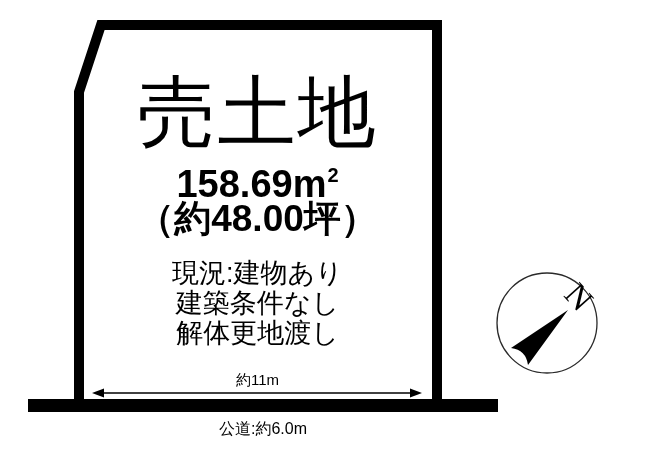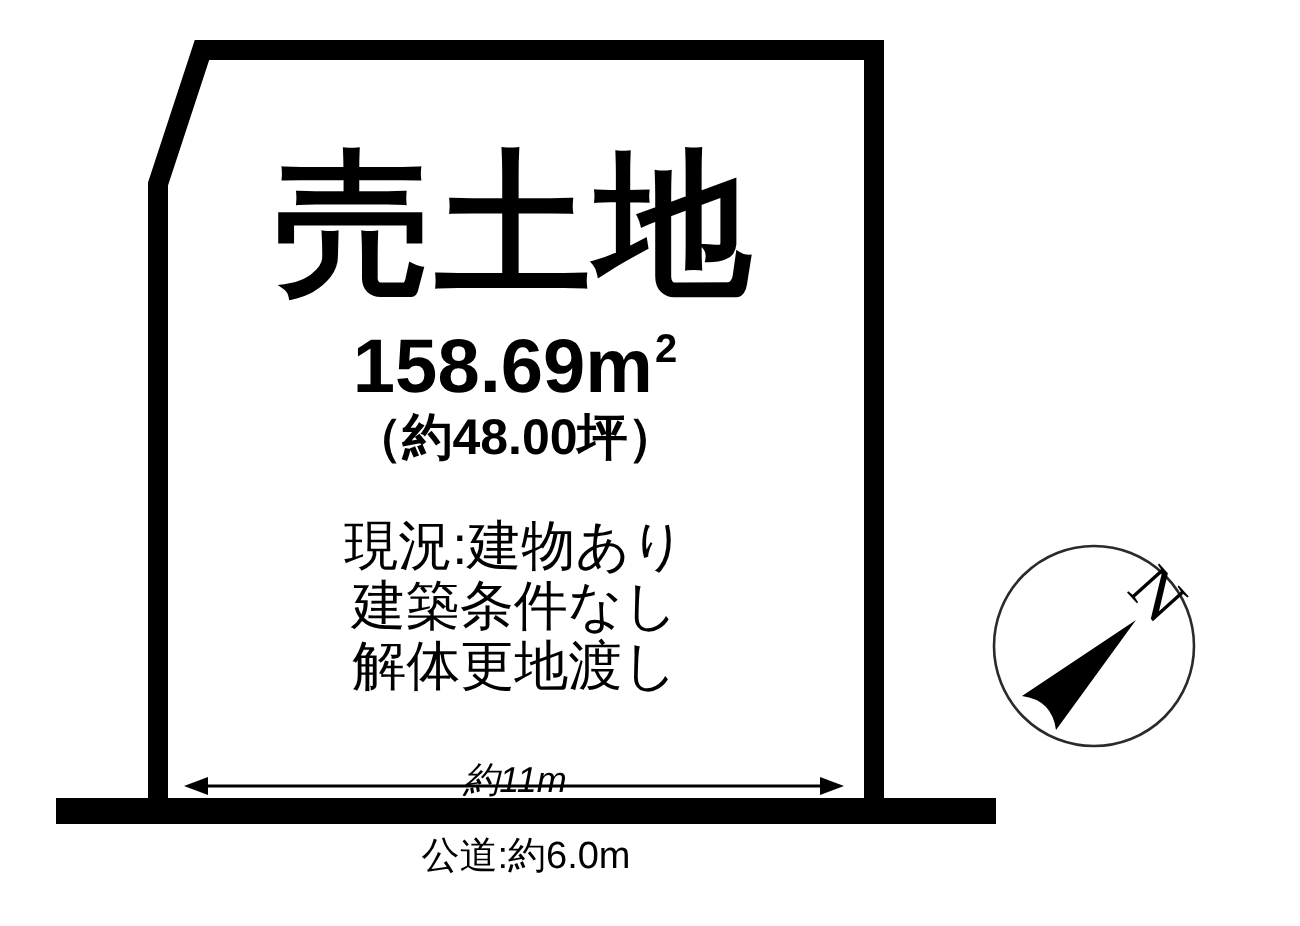--- a/index.html
+++ b/index.html
@@ -10,47 +10,47 @@
     background: #ffffff;
     overflow: hidden;
     font-family: "Liberation Sans", sans-serif;
     color: #000000;
   }
   .layer-svg { position: absolute; left: 0; top: 0; }
   .txt { position: absolute; text-align: center; white-space: nowrap; }
 
   .heading {
     left: 85px; top: 70px; width: 345px;
-    font-size: 78px; font-weight: bold;
+    font-size: 78px; font-weight: normal;
     line-height: 84px; letter-spacing: 2px;
   }
   .area {
     left: 85px; top: 153px; width: 345px;
     font-size: 38px; font-weight: 600; line-height: 44px;
   }
   .area sup {
     font-size: 20px; font-weight: 600;
     vertical-align: 15px; margin-left: 1px;
   }
   .tsubo {
     left: 85px; top: 197px; width: 345px;
-    font-size: 25px; font-weight: 600; line-height: 44px;
+    font-size: 37px; font-weight: 600; line-height: 44px;
   }
   .notes {
     left: 85px; top: 258px; width: 345px;
     font-size: 27px; font-weight: 500; line-height: 30px;
     text-align: center; position: absolute;
   }
   .dim-label {
-    left: 85px; top: 381px; width: 345px;
-    font-size: 18px; font-weight: 500; line-height: 18px; font-style: italic;
+    left: 85px; top: 371px; width: 345px;
+    font-size: 15px; font-weight: 500; line-height: 18px;
   }
   .road-label {
     left: 28px; top: 416px; width: 470px;
-    font-size: 19px; font-weight: 500; line-height: 25px;
+    font-size: 16px; font-weight: 500; line-height: 25px;
   }
   .compass-n {
     font-family: "Liberation Serif", serif;
     font-size: 33px;
   }
 </style>
 </head>
 <body>
 
 <div class="canvas">

